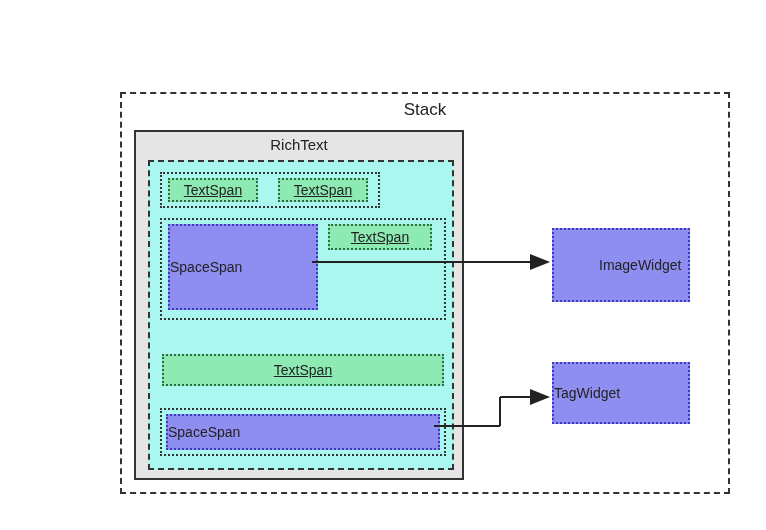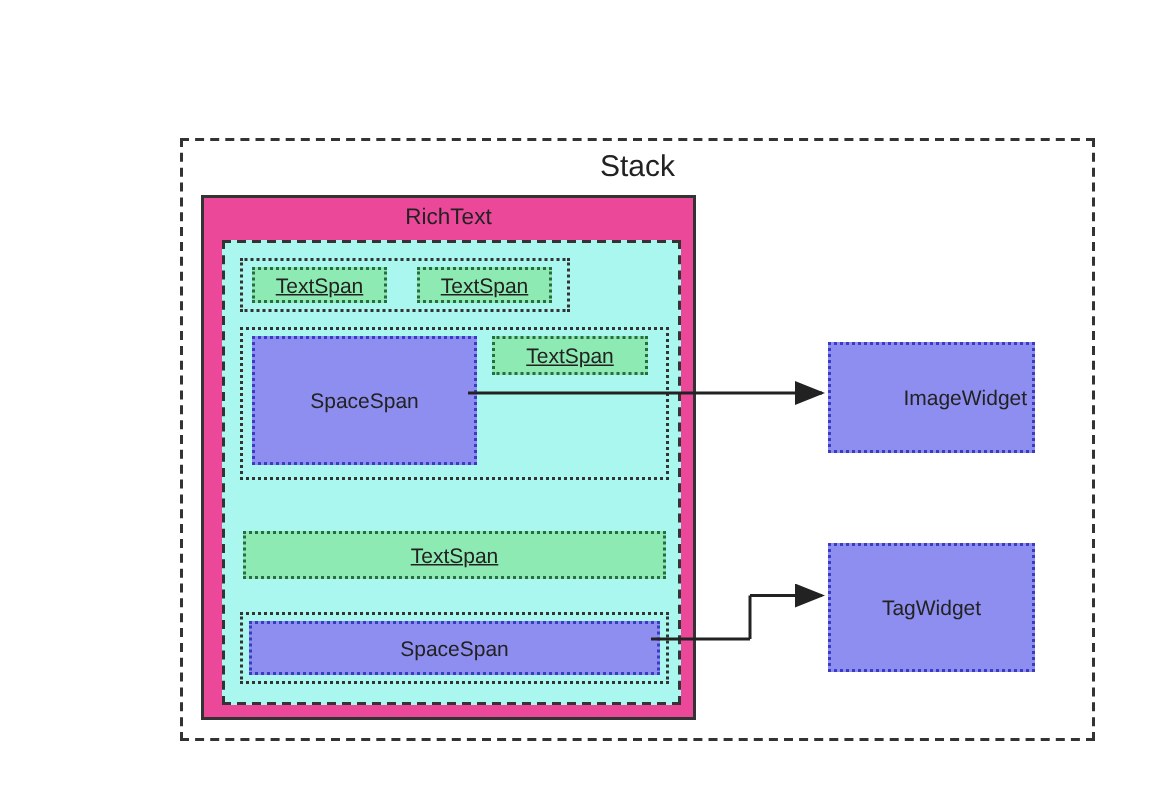--- a/index.html
+++ b/index.html
@@ -22,32 +22,32 @@
     top: 92px;
     width: 610px;
     height: 402px;
     border: 2px dashed #333;
   }
   .stack-title {
     position: absolute;
     left: 0; right: 0;
     top: 6px;
     text-align: center;
-    font-size: 20px;
+    font-size: 17px;
   }
 
   
   .richtext {
     position: absolute;
     left: 12px;
     top: 36px;
     width: 330px;
     height: 350px;
     border: 2px solid #333;
-    background: #ec4899; 
+    background: #e5e5e5; 
   }
   .richtext-title {
     position: absolute;
     left: 0; right: 0;
     top: 4px;
     text-align: center;
     font-size: 15px;
   }
 
   
@@ -71,21 +71,20 @@
     justify-content: center;
     text-decoration: underline;
   }
   
   .purplespan {
     position: absolute;
     border: 2px dotted #3a3ac2;
     background: #8e8ef0;
     display: flex;
     align-items: center;
-    justify-content: center;
   }
 
   
   .rowgroup {
     position: absolute;
     border: 2px dotted #333;
   }
 
   
   svg.arrows {
@@ -133,21 +132,21 @@
         <span>SpaceSpan</span>
       </div>
 
     </div>
   </div>
 
   <div class="purplespan" style="left:430px; top:134px; width:138px; height:74px;padding-left:45px;">
     <span>ImageWidget</span>
   </div>
 
-  <div class="purplespan" style="left:430px; top:268px; width:138px; height:86px;">
+  <div class="purplespan" style="left:430px; top:268px; width:138px; height:62px;">
     <span>TagWidget</span>
   </div>
 </div>
 
 <svg class="arrows">
   <defs>
     <marker id="arrowhead" markerWidth="10" markerHeight="8" refX="9" refY="4" orient="auto">
       <path d="M0,0 L10,4 L0,8 Z" fill="#222"></path>
     </marker>
   </defs>

